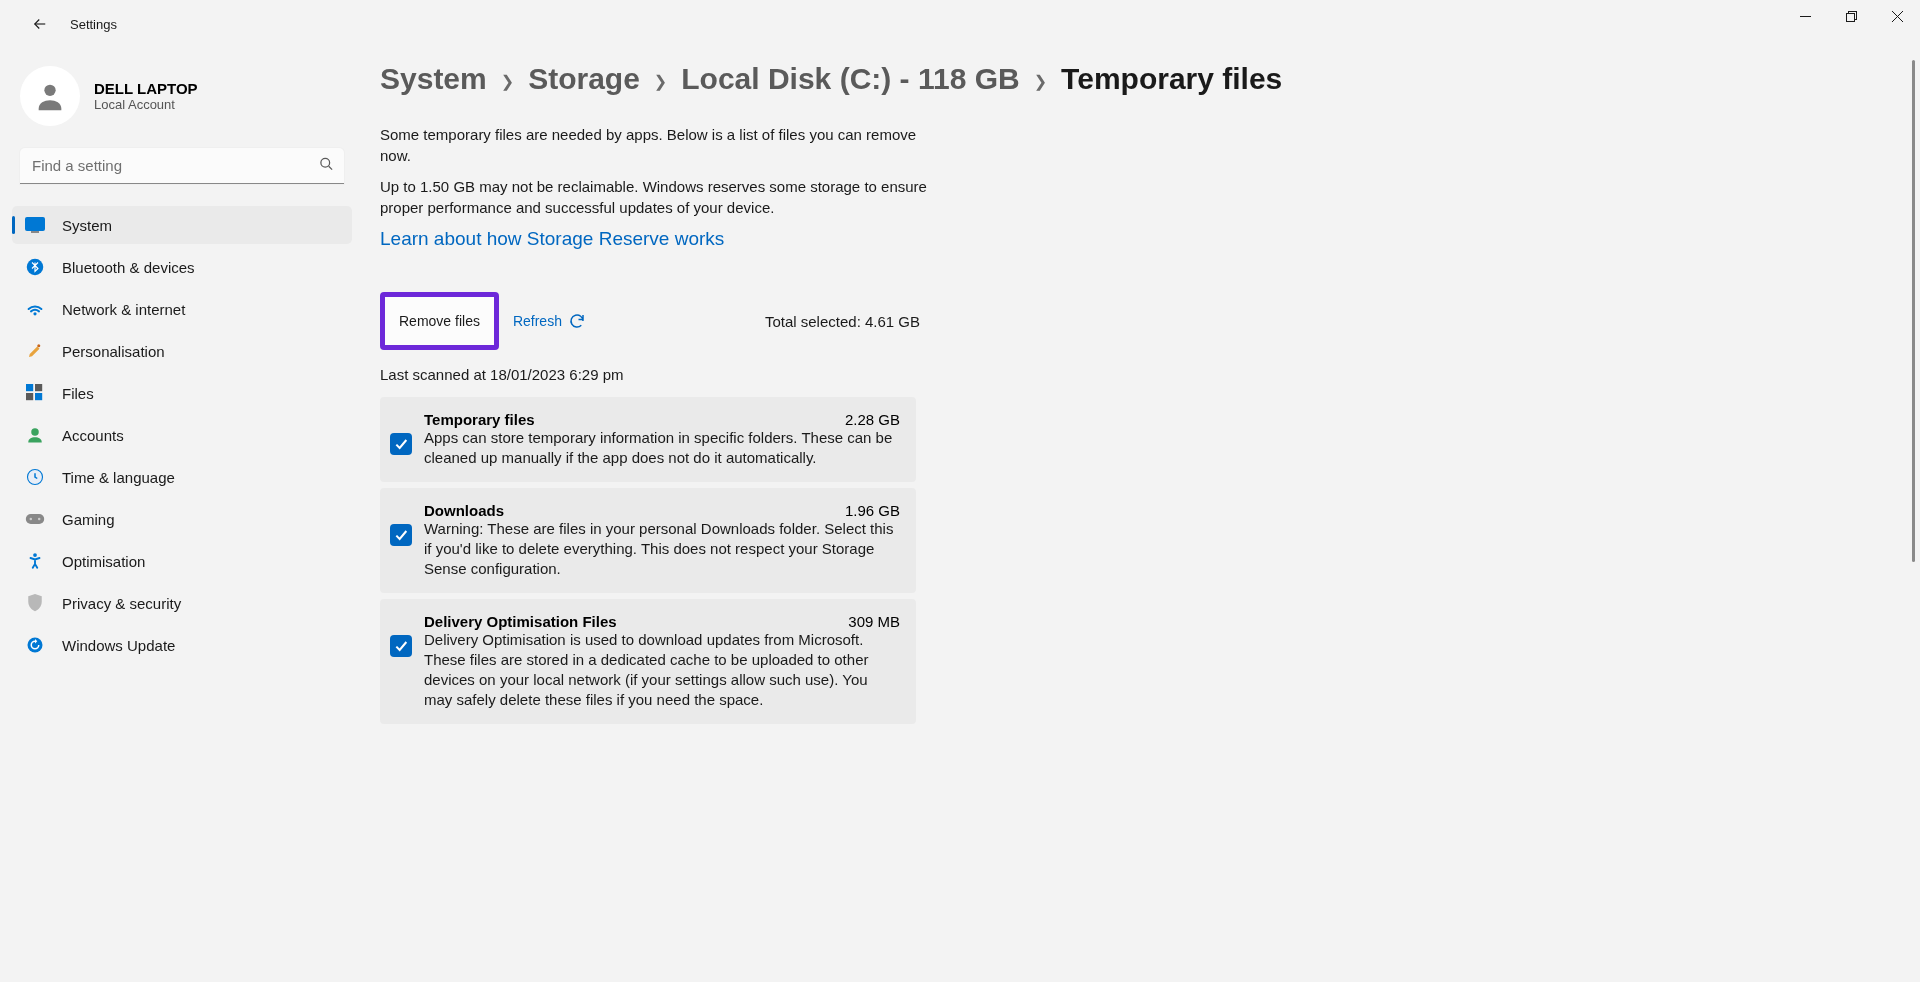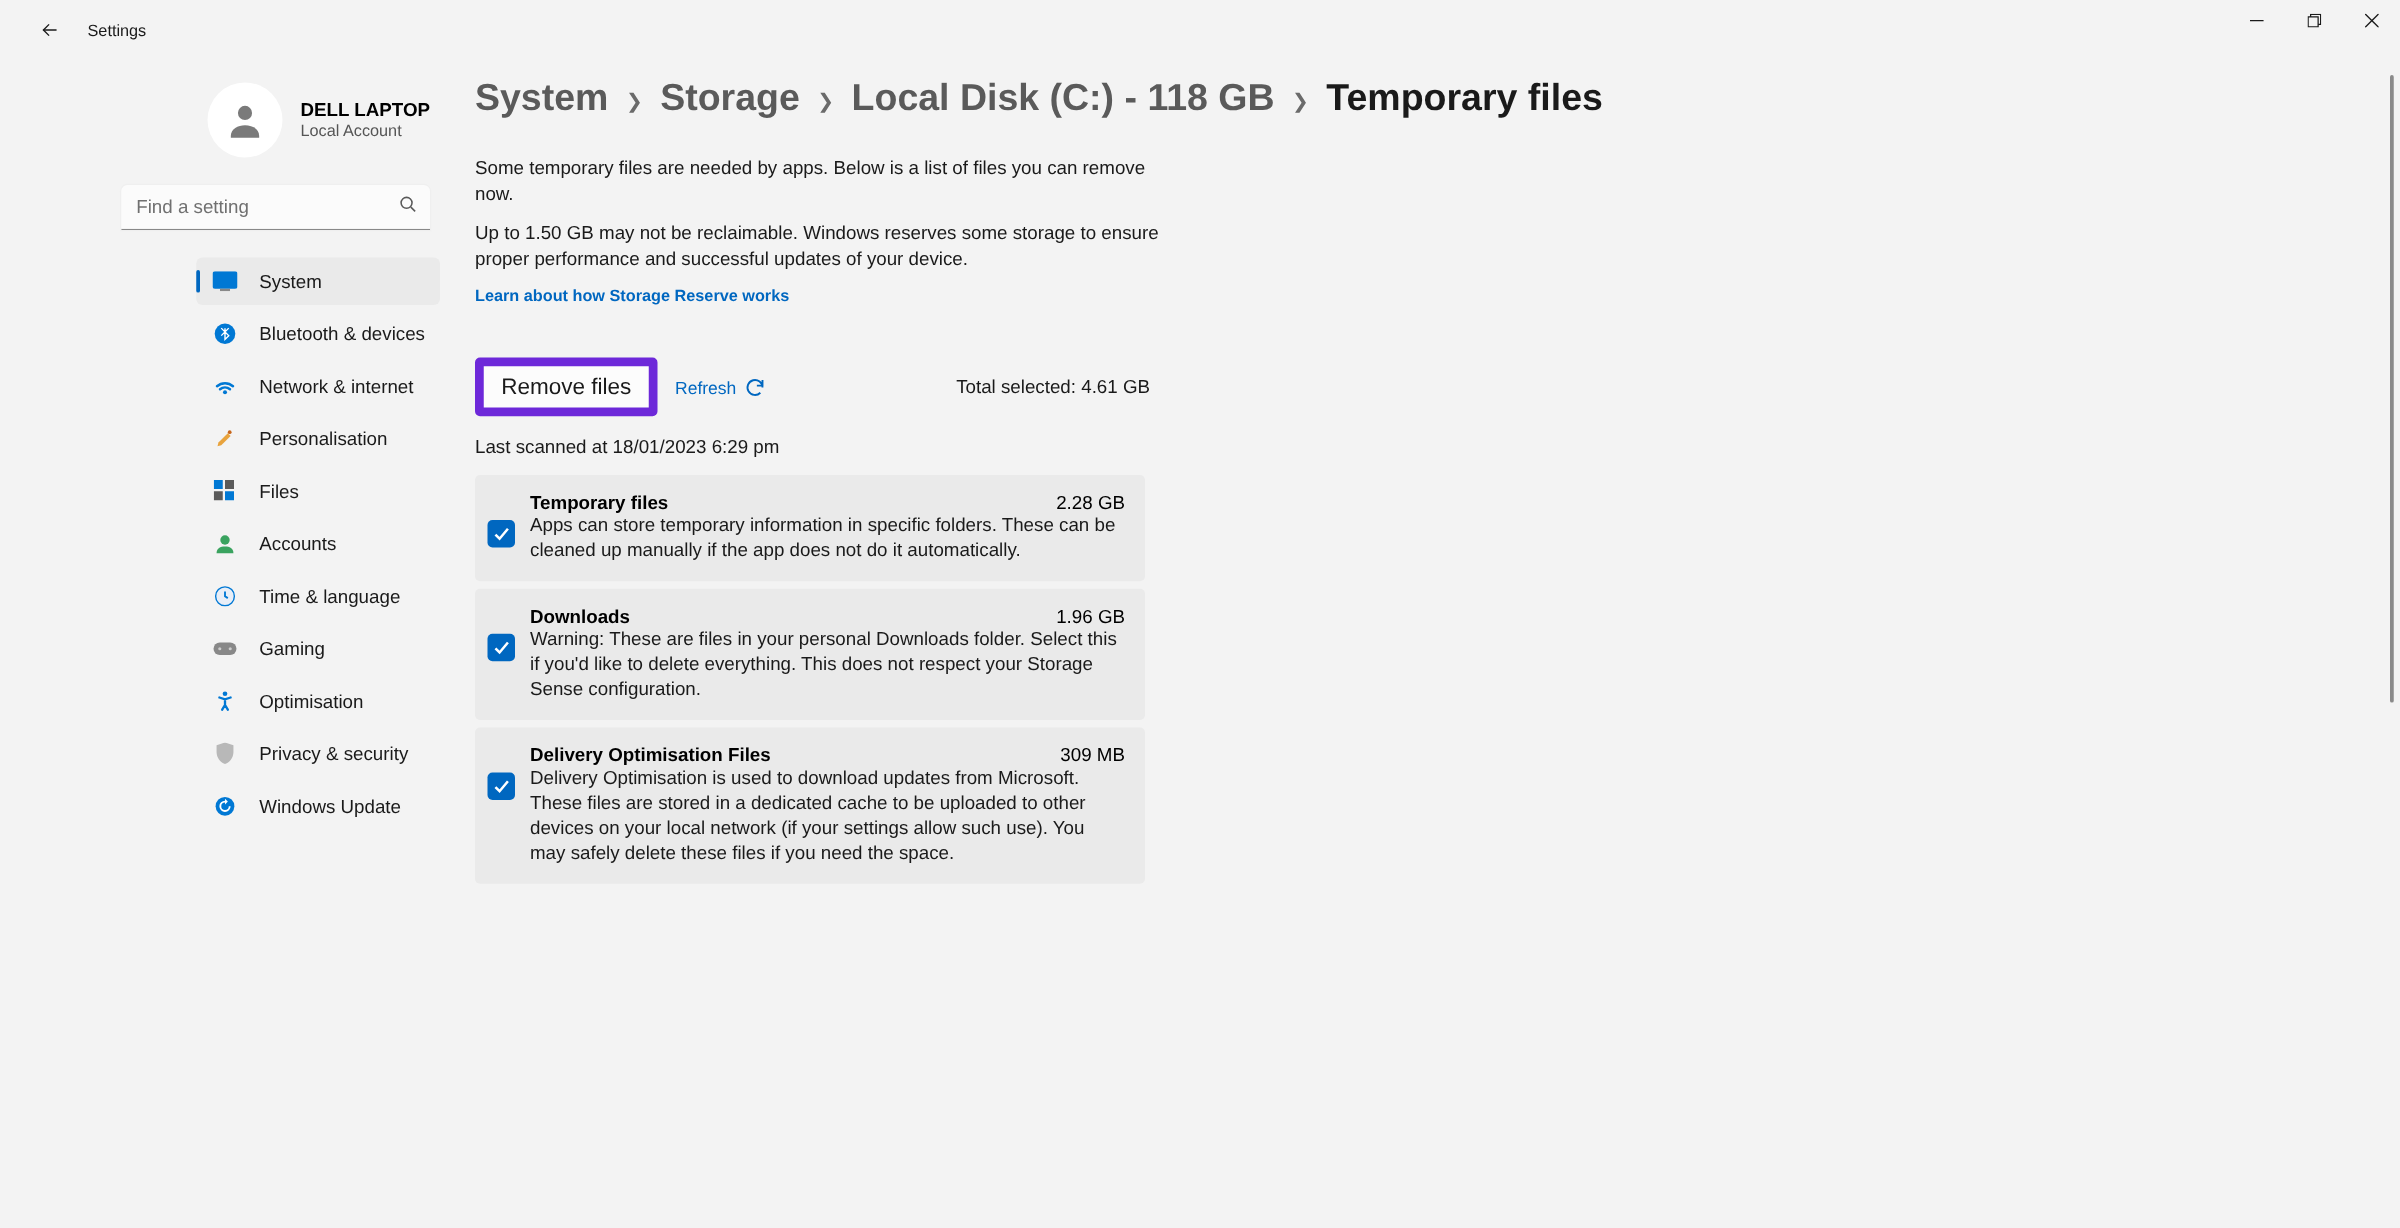--- a/index.html
+++ b/index.html
@@ -51,24 +51,23 @@
 
   
   .app-body {
     display: flex;
     height: calc(100% - 48px);
   }
 
   
   .sidebar {
     width: 360px;
-    padding: 10px 8px 0 24px;
+    padding: 10px 8px 0 12px;
     display: flex;
     flex-direction: column;
-    align-items: flex-end;
   }
   .user-row {
     display: flex;
     align-items: center;
     padding: 8px;
     margin-bottom: 14px;
   }
   .avatar {
     width: 60px;
     height: 60px;
@@ -165,42 +164,41 @@
 
   .desc-text {
     max-width: 560px;
     font-size: 15px;
     line-height: 21px;
     color: #1a1a1a;
     margin-bottom: 10px;
   }
   .link {
     color: #0067c0;
-    font-size: 13px;
+    font-size: 19px;
     margin-bottom: 24px;
     display: inline-block;
-    font-weight: bold;
   }
 
   .action-row {
     display: flex;
     align-items: center;
     gap: 16px;
     margin-top: 18px;
     margin-bottom: 16px;
     width: 540px;
     justify-content: space-between;
   }
   .action-left { display: flex; align-items: center; gap: 14px; }
   .btn-outline {
-    border: 7px solid #6d28d9;
+    border: 5px solid #6d28d9;
     background: #fcfcfc;
-    padding: 6px 14px;
+    padding: 16px 14px;
     border-radius: 4px;
-    font-size: 18px;
+    font-size: 14px;
     color: #1a1a1a;
     cursor: pointer;
   }
   .refresh-link {
     color: #0067c0;
     font-size: 14px;
     display: flex;
     align-items: center;
     gap: 6px;
     cursor: pointer;

